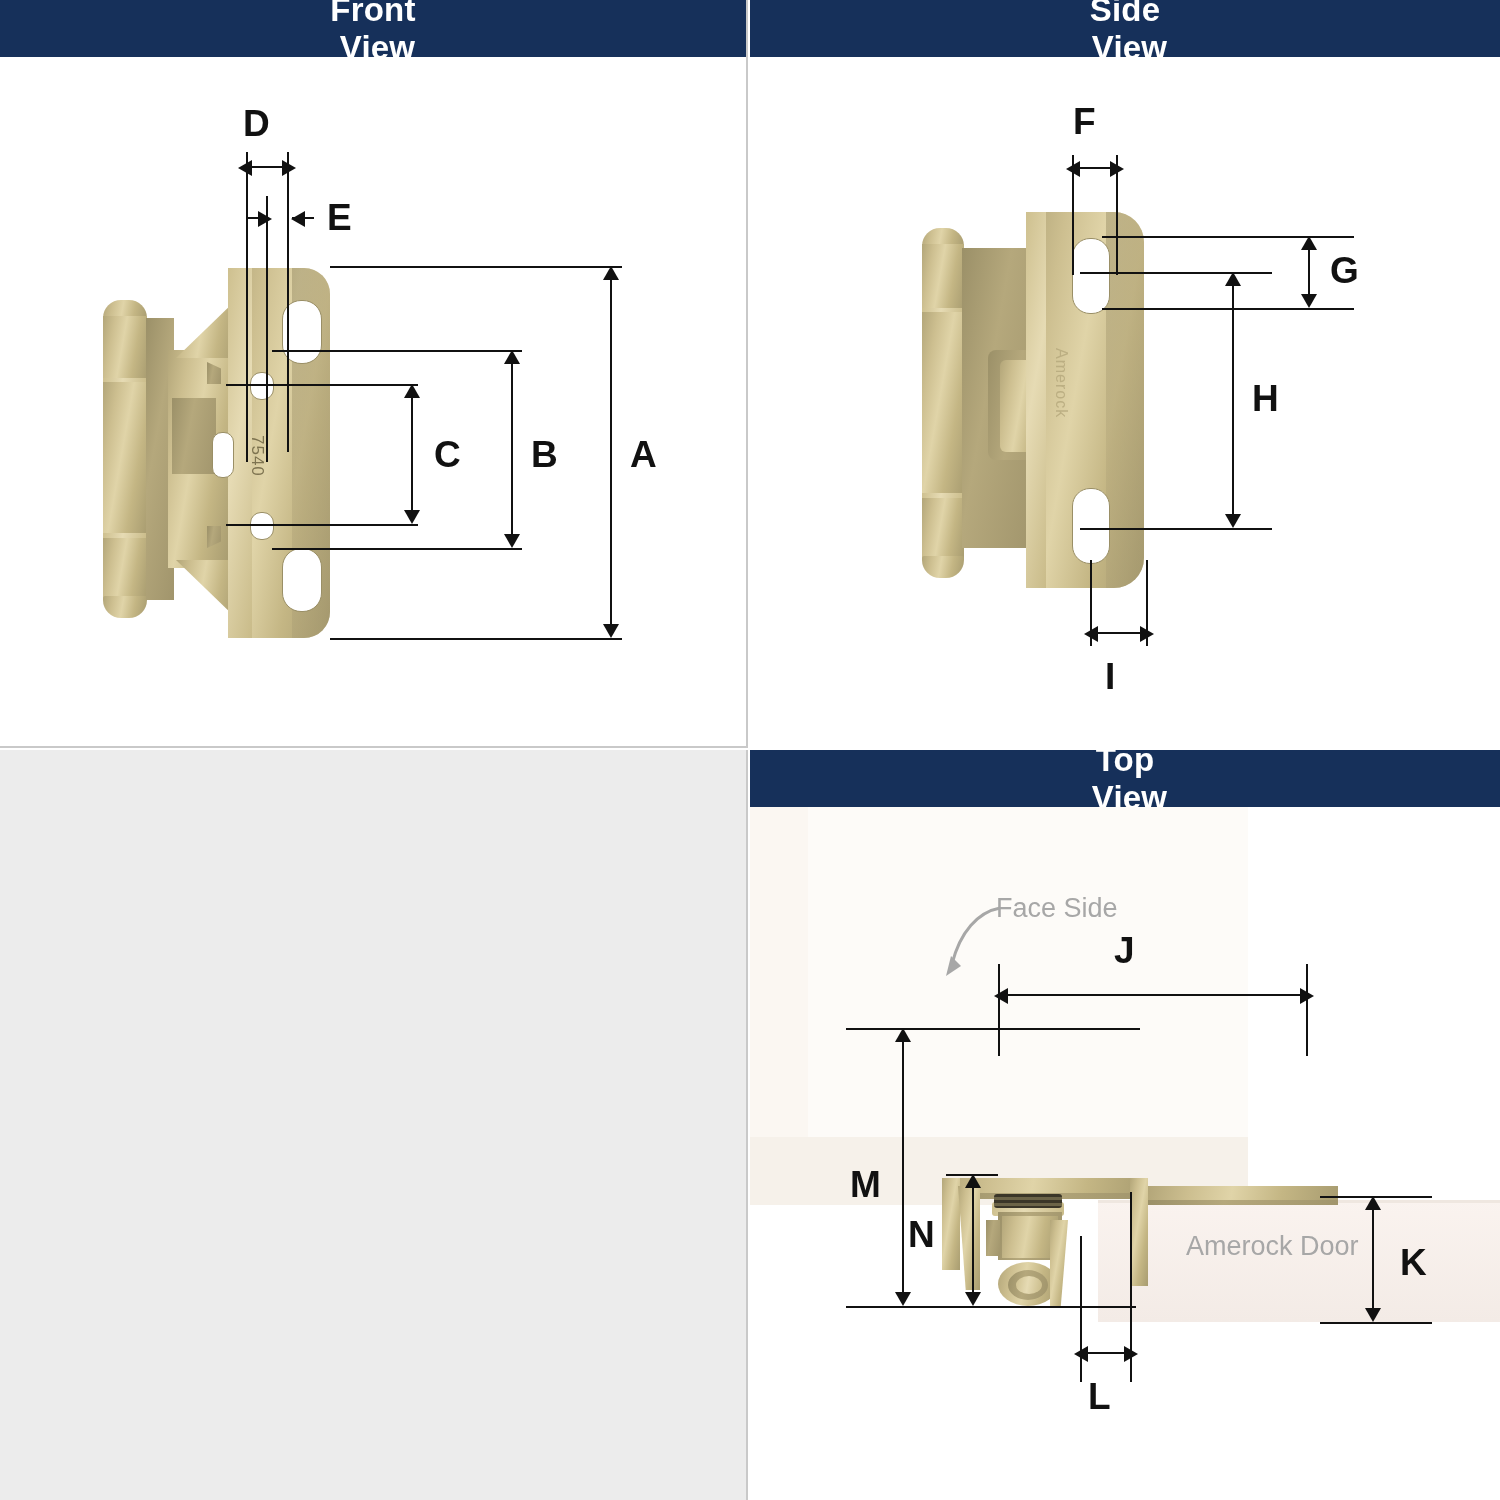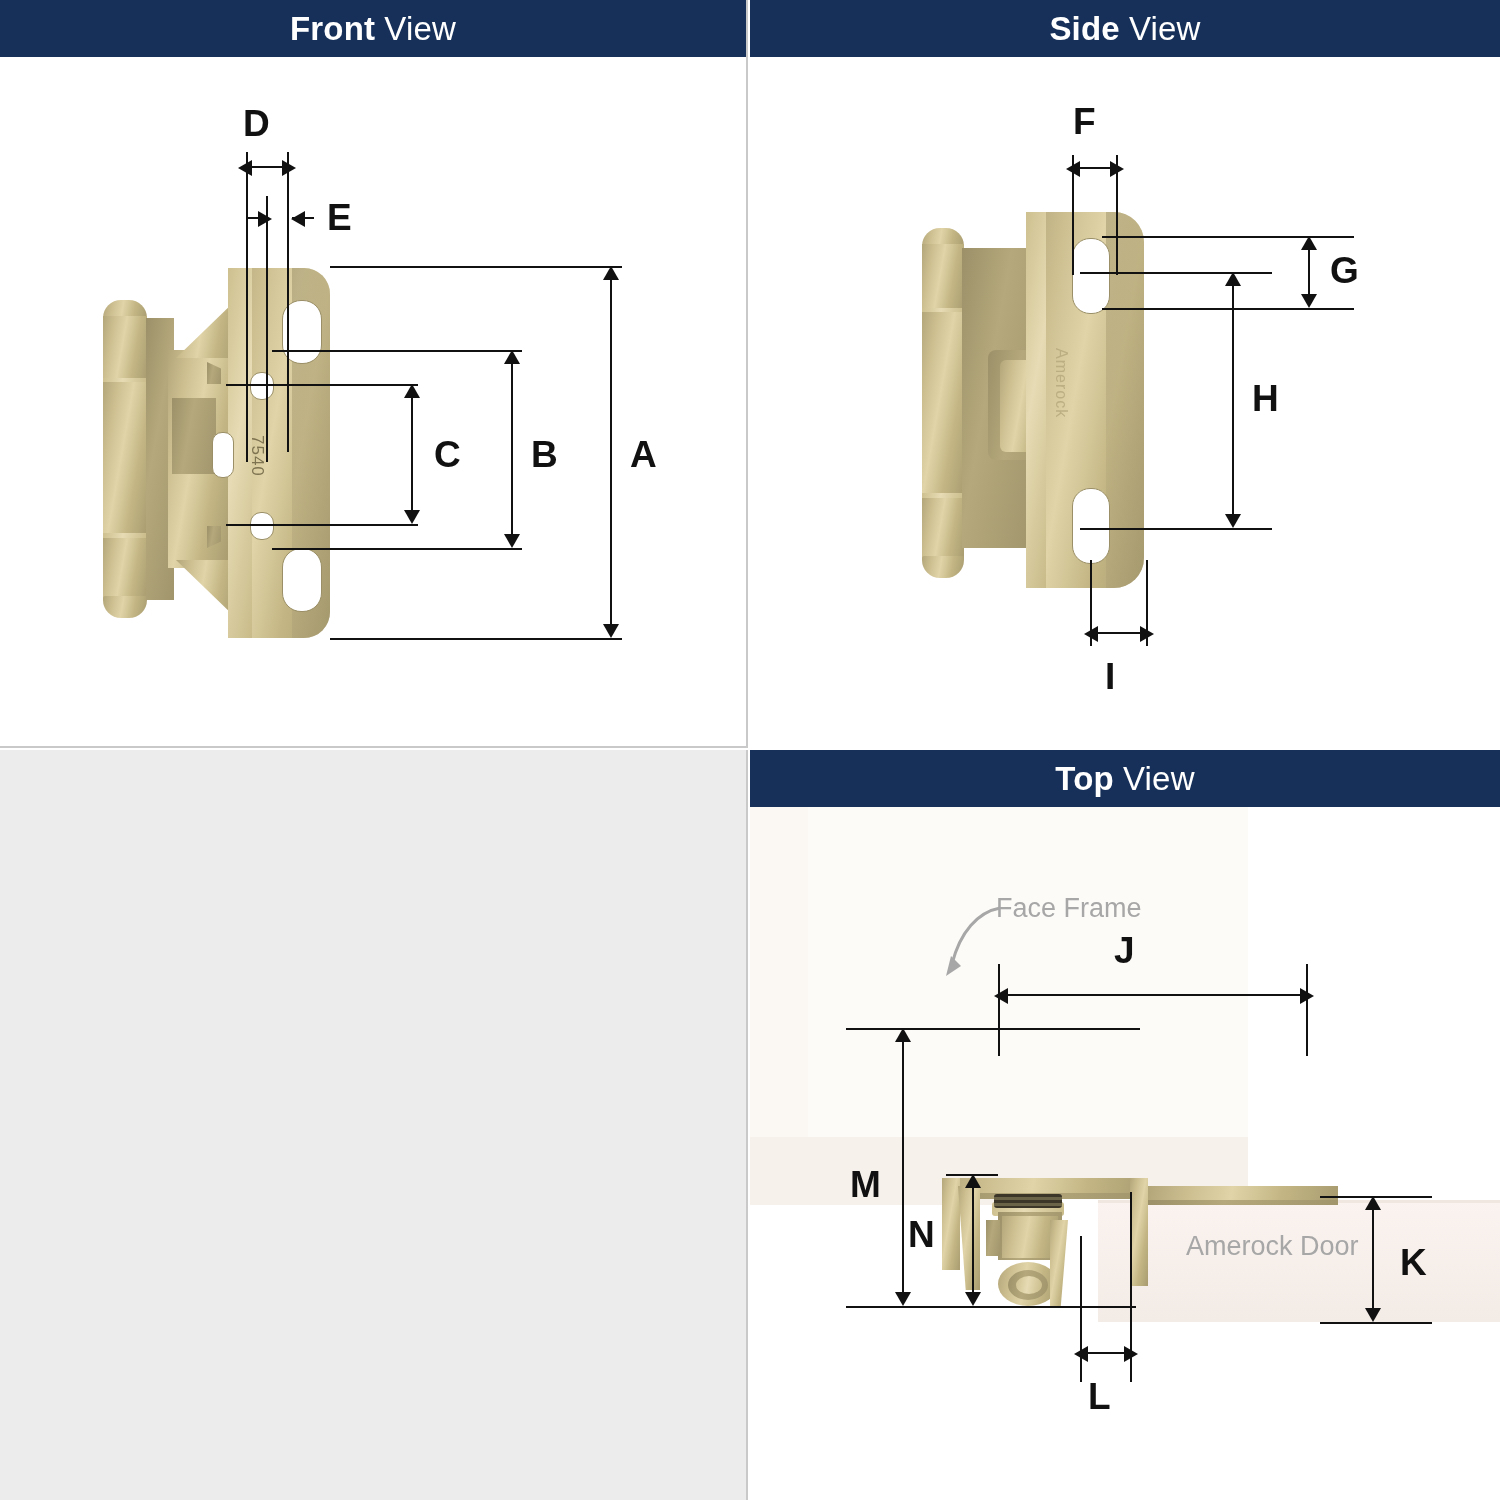--- a/index.html
+++ b/index.html
@@ -16,24 +16,24 @@
   .q-front{left:0;top:0;width:748px;height:748px;border-right:2px solid #c9c9c9;border-bottom:2px solid #c9c9c9;}
   .q-side {left:750px;top:0;width:750px;height:776px;border-bottom:4px solid #eab308;}
   .q-table{left:0;top:750px;width:748px;height:750px;border-right:2px solid #c9c9c9;background:#ececec;}
   .q-top  {left:750px;top:750px;width:750px;height:750px;}
 
   
   .vhdr{
     position:absolute;left:0;top:0;width:100%;height:57px;
     background:#16305a;color:#fff;
     display:flex;align-items:center;justify-content:center;
-    font-size:33px;letter-spacing:.2px;
+    font-size:33px;letter-spacing:.2px;flex-direction:column;
   }
   .vhdr .b{font-weight:bold;}
-  .vhdr .n{font-weight:normal;margin-left:9px;}
+  .vhdr .n{font-weight:bold;margin-left:9px;}
 
   
   .ln{position:absolute;background:#111;}
   .hln{height:2px;}
   .vln{width:2px;}
   .lbl{position:absolute;font-weight:bold;color:#111;font-size:37px;line-height:1;}
 
   
   .ah{position:absolute;width:0;height:0;}
   .ah-up{border-left:8px solid transparent;border-right:8px solid transparent;border-bottom:14px solid #111;}
@@ -245,21 +245,21 @@
       <div class="brass" style="left:252px;top:466px;width:56px;height:42px;"></div>
       <div class="brass-d" style="left:236px;top:470px;width:14px;height:36px;"></div>
 
       <div class="brass" style="left:208px;top:436px;width:22px;height:104px;clip-path:polygon(0 0,100% 0,100% 100%,35% 100%);"></div>
       <div class="brass" style="left:248px;top:512px;width:60px;height:44px;border-radius:50%;"></div>
       <div class="brass-d" style="left:258px;top:520px;width:40px;height:30px;border-radius:50%;"></div>
       <div class="brass-l" style="left:266px;top:526px;width:26px;height:18px;border-radius:50%;"></div>
       <div class="brass" style="left:300px;top:470px;width:18px;height:86px;clip-path:polygon(0 0,100% 0,60% 100%,0 100%);"></div>
     </div>
 
-    <div class="soft-lbl" style="left:246px;top:143px;">Face Frame</div>
+    <div class="soft-lbl" style="left:246px;top:143px;">Face Side</div>
     <svg style="position:absolute;left:188px;top:152px;width:70px;height:80px;">
       <path d="M62 6 C40 10 22 30 14 62" stroke="#a7a7a7" stroke-width="3" fill="none"></path>
       <path d="M8 74 L13 54 L23 64 Z" fill="#a7a7a7"></path>
     </svg>
 
     <div class="soft-lbl" style="left:436px;top:481px;">Amerock Door</div>
 
     <div class="ln vln" style="left:248px;top:214px;height:92px;"></div>
     <div class="ln vln" style="left:556px;top:214px;height:92px;"></div>
     <div class="ln hln" style="left:250px;top:244px;width:308px;"></div>

